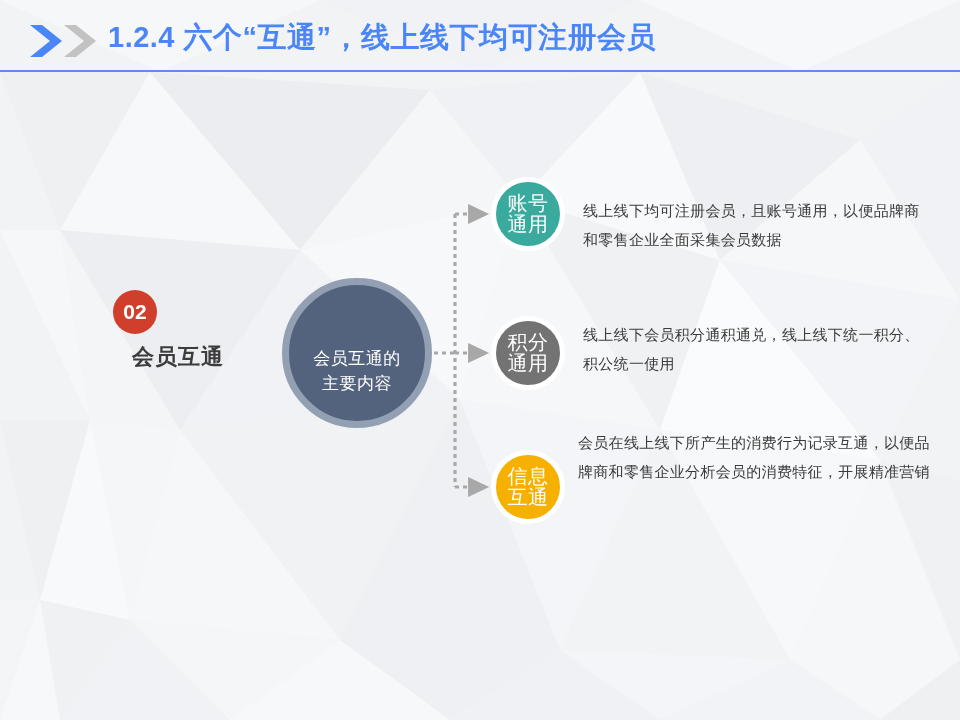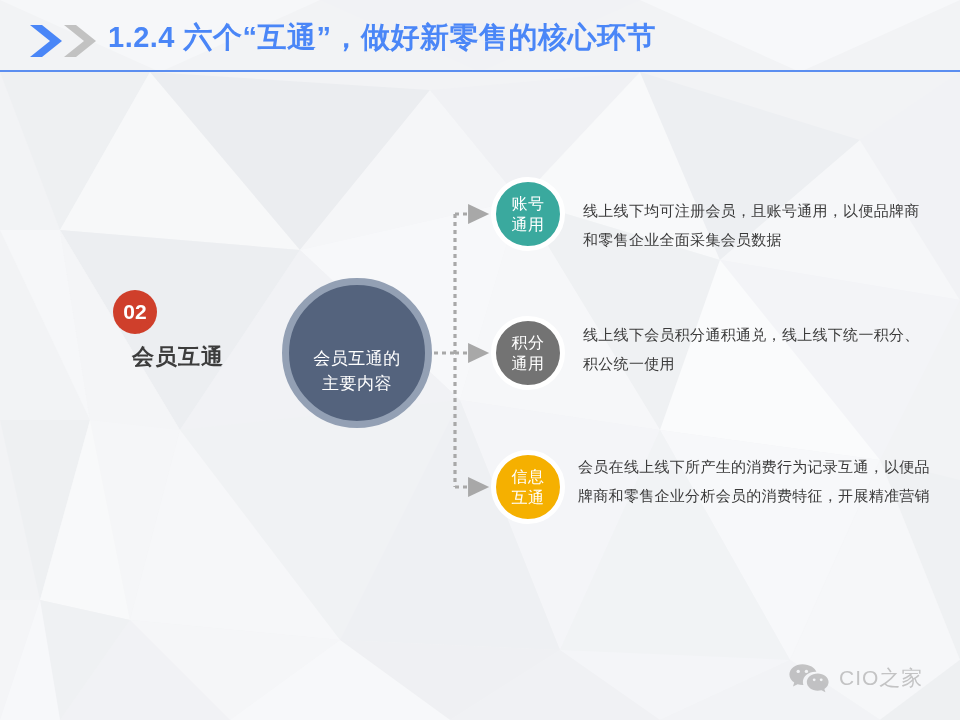--- a/index.html
+++ b/index.html
@@ -147,21 +147,21 @@
     height: 74px;
     border-radius: 50%;
     box-sizing: border-box;
     border: 5px solid #ffffff;
     display: flex;
     align-items: center;
     justify-content: center;
   }
   .node .node-text {
     color: #ffffff;
-    font-size: 16px;
+    font-size: 20px;
     line-height: 21px;
     text-align: center;
     letter-spacing: 0.5px;
   }
 
   
   .node-desc {
     position: absolute;
     font-size: 15px;
     line-height: 29px;
@@ -244,21 +244,21 @@
     <span class="chev" style="left:28px;">
       <svg width="40" height="34" viewBox="0 0 40 34">
         <polygon points="2,1 22,17 2,33 14,33 34,17 14,1" fill="#4a86f7"></polygon>
       </svg>
     </span>
     <span class="chev" style="left:62px;">
       <svg width="40" height="34" viewBox="0 0 40 34">
         <polygon points="2,1 22,17 2,33 14,33 34,17 14,1" fill="#c2c2c2"></polygon>
       </svg>
     </span>
-    <div class="title-text">1.2.4  六个“互通”，做好新零售的核心环节</div>
+    <div class="title-text">1.2.4  六个“互通”，线上线下均可注册会员</div>
     <div class="header-rule"></div>
   </div>
 
 
   <div class="num-block" style="left:113px; top:290px;">
     <div class="num-badge">
       <div class="bubble"></div>
       <div class="tail"></div>
       <div class="num">02</div>
     </div>
@@ -305,29 +305,16 @@
     </div>
   </div>
   <div class="node-desc" style="left:583px; top:320px; width:350px;">线上线下会员积分通积通兑，线上线下统一积分、积公统一使用</div>
 
   <div class="node" style="left:491px; top:450px; background:#f5b000;">
     <div class="node-text">
       <span>信息</span><br>
       <span>互通</span>
     </div>
   </div>
-  <div class="node-desc" style="left:578px; top:452px; width:360px;">会员在线上线下所产生的消费行为记录互通，以便品牌商和零售企业分析会员的消费特征，开展精准营销</div>
-
-  <div class="watermark">
-    <svg width="42" height="30" viewBox="0 0 42 30">
-      <g fill="#9a9a9a">
-        <path d="M14.5 1.2C7.2 1.2 1.4 5.9 1.4 11.6c0 3.2 1.9 6.1 4.8 8L5 23.6l4.6-2.4c1.5.4 3.1.7 4.9.7h.9c-.3-.9-.5-1.8-.5-2.8 0-5.7 5.6-10.3 12.6-10.3h.9C27.2 4.9 21.5 1.2 14.5 1.2z"></path>
-        <circle cx="10.2" cy="8.4" r="1.7" fill="#f2f3f5"></circle>
-        <circle cx="18.4" cy="8.4" r="1.7" fill="#f2f3f5"></circle>
-        <path d="M40.6 19.1c0-4.8-4.9-8.7-10.9-8.7s-10.9 3.9-10.9 8.7 4.9 8.7 10.9 8.7c1.3 0 2.6-.2 3.8-.5l3.9 2-1-3.3c2.5-1.6 4.2-4.1 4.2-6.9z"></path>
-        <circle cx="26.2" cy="16.8" r="1.4" fill="#f2f3f5"></circle>
-        <circle cx="33.2" cy="16.8" r="1.4" fill="#f2f3f5"></circle>
-      </g>
-    </svg>
-    <span class="wm-text">CIO之家</span>
-  </div>
+  <div class="node-desc" style="left:578px; top:428px; width:360px;">会员在线上线下所产生的消费行为记录互通，以便品牌商和零售企业分析会员的消费特征，开展精准营销</div>
+
 
 </div>
 
 </body></html>

